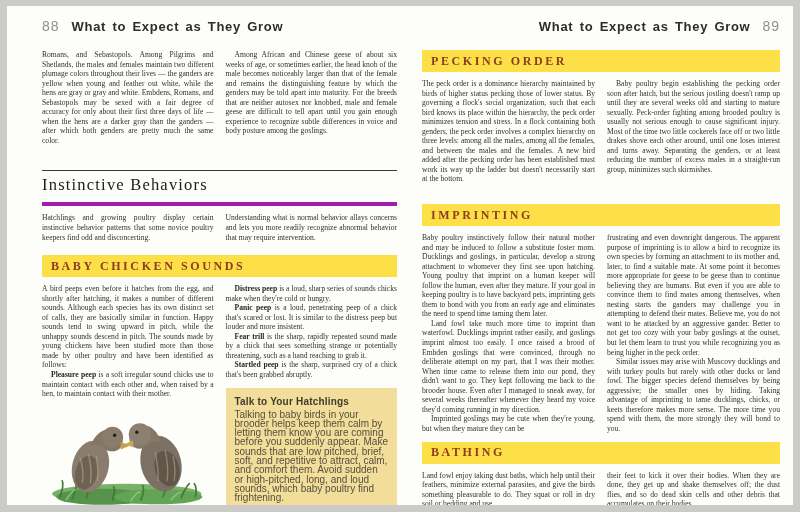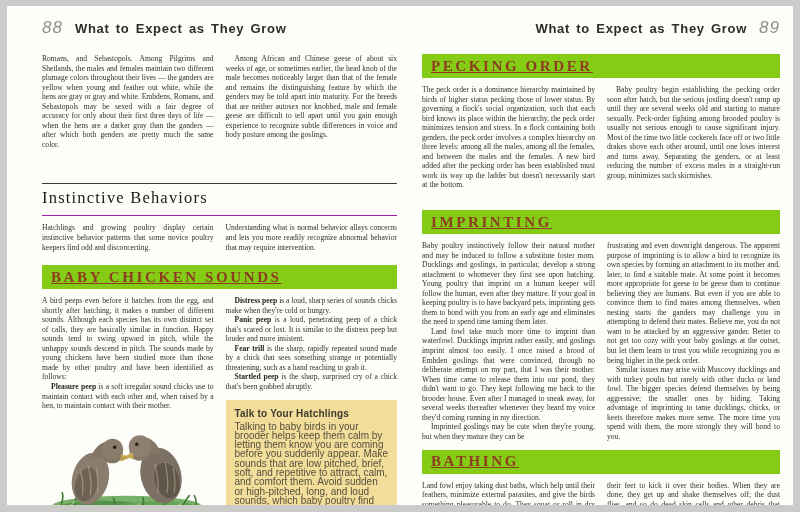--- a/index.html
+++ b/index.html
@@ -4,37 +4,37 @@
 <style>
   * { margin:0; padding:0; box-sizing:border-box; }
   html,body { width:800px; height:512px; }
   body { background:#cbcbc9; font-family:"Liberation Serif", serif; position:relative; }
   .spread { position:absolute; left:7px; top:6px; width:786px; height:499px; background:#fdfdfa; display:flex; overflow:hidden; }
   .page { width:50%; height:100%; overflow:hidden; }
   .page.left  { padding:12px 3px 0 35px; }
   .page.right { padding:12px 13px 0 22px; }
 
   .running { display:flex; align-items:baseline; margin-bottom:16px; }
-  .running .pn { font-family:"Liberation Sans", sans-serif; font-size:17px; color:#8f8f8c; letter-spacing:1px;font-style:italic; }
+  .running .pn { font-family:"Liberation Sans", sans-serif; font-size:14px; color:#8f8f8c; letter-spacing:1px; }
   .running .rh { font-family:"Liberation Sans", sans-serif; font-size:13px; font-weight:bold; letter-spacing:.7px; color:#2f2d29; word-spacing:2px; }
   .running.l .rh { margin-left:12px; }
   .running.r { justify-content:flex-end; }
   .running.r .pn { margin-left:12px; }
 
   .twocol { display:flex; gap:12px; }
   .twocol .col { flex:1 1 0; min-width:0; }
   p.body { font-size:7.6px; line-height:9.55px; color:#33302a; text-align:justify; }
   p.body.ind { text-indent:9px; }
   p.body b { font-weight:bold; color:#262420; }
 
-  .bigheadwrap { margin-top:34px; border-top:1.6px solid #3c3a36; border-bottom:1px solid #a21caf; padding:4px 0 7px; }
+  .bigheadwrap { margin-top:25px; border-top:1.6px solid #3c3a36; border-bottom:4px solid #a21caf; padding:4px 0 7px; }
   .bighead { font-size:16.5px; letter-spacing:1.2px; color:#1e1c19; font-weight:normal; }
   .introrow { margin-top:7px;justify-content:center; }
 
-  .band { margin-top:13px; background:#84cc16; padding:3.5px 6px 3.5px 9px; font-size:15px; font-weight:bold; letter-spacing:2.6px; color:#8d3c20; margin-bottom:7px;text-decoration:underline; }
+  .band { margin-top:13px; background:#fde047; padding:3.5px 6px 3.5px 9px; font-size:12px; font-weight:bold; letter-spacing:2.6px; color:#8d3c20; margin-bottom:7px; }
 
   figure.illo { margin-top:5px; }
   figure.illo svg { display:block; width:100%; height:auto; }
   .caption { font-family:"Liberation Sans", sans-serif; font-size:6.7px; font-weight:bold; color:#54514a; margin-top:3px; line-height:8.5px; }
 
   .callout { margin-top:8px; background:#f3dd9a; padding:8px 9px 9px; }
   .callout h3 { font-family:"Liberation Sans", sans-serif; font-size:10px; color:#3d3a2e; letter-spacing:.2px; margin-bottom:3px; }
   .callout p { font-family:"Liberation Sans", sans-serif; font-size:10px; line-height:9.3px; color:#54503f; }
   .mt8 { margin-top:8px; }
   .bandgap { margin-top:20px; }

